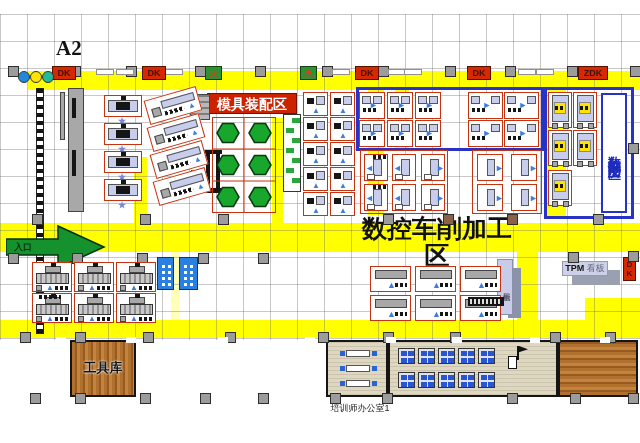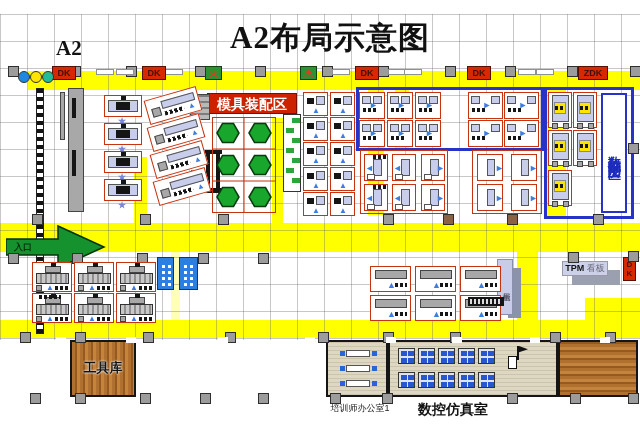--- a/index.html
+++ b/index.html
@@ -49,21 +49,20 @@
   <div class="yl" style="left:272px;top:118px;width:11px;height:105px"></div>
   <div class="yl pale" style="left:171px;top:252px;width:9px;height:68px"></div>
   <div class="yl" style="left:517px;top:252px;width:21px;height:68px"></div>
   <div class="yl" style="left:368px;top:90px;width:16px;height:125px"></div>
   <div class="yl" style="left:395px;top:90px;width:14px;height:58px"></div>
   <div class="yl" style="left:546px;top:90px;width:20px;height:126px"></div>
   <div class="yl" style="left:585px;top:298px;width:55px;height:22px"></div>
 
   <div id="grid"></div>
 
-  <div class="abs serif" style="left:170px;top:17px;width:320px;text-align:center;font-size:31px;font-weight:bold;color:#111;letter-spacing:1px">A2布局示意图</div>
   <div class="abs serif" style="left:56px;top:36px;font-size:21px;font-weight:bold;color:#111">A2</div>
 
   <div class="hatch"></div>
   <div class="gr" style="left:60px;top:92px;width:5px;height:48px"></div>
   <div class="gr" style="left:68px;top:88px;width:16px;height:124px"></div>
   <div class="bk" style="left:72px;top:98px;width:4px;height:20px"></div>
   <div class="bk" style="left:72px;top:150px;width:4px;height:26px"></div>
   <div class="abs" style="left:204px;top:150px;width:28px;height:46px">
     <div class="bk" style="left:2px;top:0;width:4px;height:40px"></div>
     <div class="bk" style="left:12px;top:0;width:4px;height:40px"></div>
@@ -108,20 +107,24 @@
   <div class="abs" style="left:601px;top:93px;width:26px;height:120px;border:2px solid #2633c6;background:#fff;box-sizing:border-box;
               display:flex;align-items:center;justify-content:center">
     <div class="vtext serif" style="font-weight:bold;font-size:13px;color:#1d2bbd;letter-spacing:2px">数控铣削加工区</div>
   </div>
 
   <svg class="abs" style="left:6px;top:224px" width="102" height="46" viewBox="0 0 102 46">
     <polygon points="0,15 52,15 52,2 98,23 52,44 52,31 0,31" fill="#15922e" stroke="#04330e" stroke-width="1.5"></polygon>
   </svg>
   <div class="abs" style="left:14px;top:241px;font-size:9px;font-weight:bold;color:#05300f">入口</div>
 
+  <div class="abs serif" style="left:332px;top:215px;width:210px;text-align:center;color:#111;font-weight:bold;font-size:25px;line-height:27px">
+    <div>数控车削加工</div>
+    <div>区</div>
+  </div>
 
   <div class="abs" style="left:508px;top:268px;width:13px;height:50px;background:#8b93aa"></div>
   <div class="abs" style="left:497px;top:259px;width:16px;height:56px;background:#c9cce8;border:1px solid #8a8fae;box-sizing:border-box;
               display:flex;align-items:center;justify-content:center">
     <div class="vtext" style="font-size:8px;color:#556">展示柜</div>
   </div>
   <div class="abs" style="left:572px;top:270px;width:48px;height:15px;background:#9aa0b0"></div>
   <div class="abs" style="left:562px;top:261px;width:46px;height:15px;background:#ccd0e8;border:1px solid #99a;box-sizing:border-box;
               font-size:9px;line-height:13px;text-align:center">
     <span style="font-weight:bold;color:#101010">TPM</span>
@@ -207,21 +210,20 @@
         <div class="abs" style="left: 2px; top: 9px; width: 6px; height: 5px; background: rgb(42, 85, 208);"></div>
         <div class="abs" style="left: 9px; top: 9px; width: 6px; height: 5px; background: rgb(42, 85, 208);"></div>
       </div>
       <div class="abs" style="left: 118px; top: 14px; width: 9px; height: 13px; background: rgb(255, 255, 255); border: 1px solid rgb(17, 17, 17); box-sizing: border-box;"></div>
       <div class="abs" style="left: 127px; top: 4px; width: 2px; height: 14px; background: rgb(17, 17, 17);"></div>
       <div class="abs" style="left: 129px; top: 4px; width: 9px; height: 9px; background: rgb(17, 17, 17); clip-path: polygon(0px 0px, 100% 35%, 0px 70%);"></div>
     </div>
   <div class="room woodh" style="left:558px;top:340px;width:80px;height:57px"></div>
 
   <div class="abs" style="left:318px;top:402px;width:84px;text-align:center;font-size:9px;color:#222">培训师办公室1</div>
-  <div class="abs serif" style="left:398px;top:401px;width:110px;text-align:center;font-weight:bold;font-size:14px;color:#111">数控仿真室</div>
 
 <div class="sq" style="left: 8px; top: 66px;"></div>
     <div class="sq" style="left: 70px; top: 66px;"></div>
     <div class="sq" style="left: 126px; top: 66px;"></div>
     <div class="sq" style="left: 195px; top: 66px;"></div>
     <div class="sq" style="left: 255px; top: 66px;"></div>
     <div class="sq" style="left: 322px; top: 66px;"></div>
     <div class="sq" style="left: 378px; top: 66px;"></div>
     <div class="sq" style="left: 445px; top: 66px;"></div>
     <div class="sq" style="left: 505px; top: 66px;"></div>

